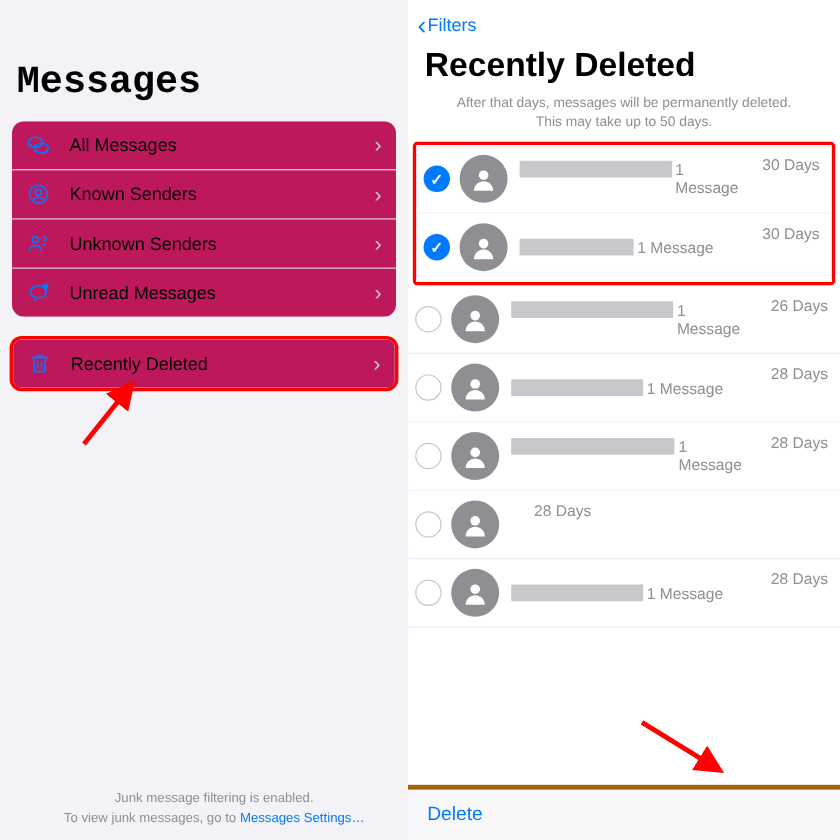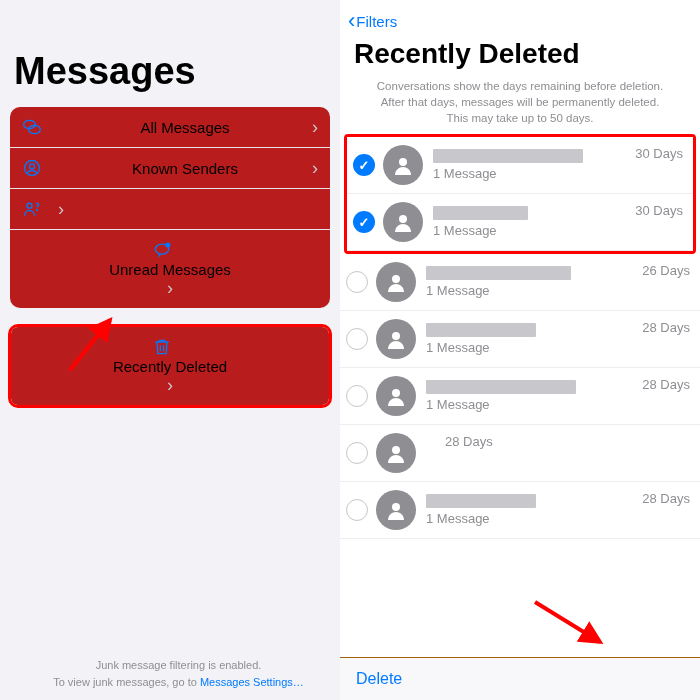--- a/index.html
+++ b/index.html
@@ -22,40 +22,40 @@
     position: relative;
   }
   .panel-right {
     width: 360px;
     background: #fff;
     display: flex;
     flex-direction: column;
     position: relative;
   }
   .left-title {
-    font-size: 38px;
+    font-size: 32px;
     font-weight: 700;
     margin: 40px 8px 14px 8px;
+    font-family: Liberation Mono, monospace;
   }
   .group {
     background: #fff;
     border-radius: 10px;
     margin: 0 4px 16px 4px;
     overflow: hidden;
   }
   .row {
     display: flex;
     align-items: center;
     padding: 9px 12px;
     border-bottom: 1px solid #e5e5ea;
     cursor: pointer;
-    background: #b91c1c;
-    text-align: center;
-  }
-  .row:last-child { border-bottom: none; flex-direction: column; }
+    background: #be185d;
+  }
+  .row:last-child { border-bottom: none; }
   .row .icon-slot {
     width: 26px;
     height: 22px;
     display: flex;
     align-items: center;
     justify-content: flex-start;
     margin-right: 10px;
   }
   .row .label {
     flex: 1;
@@ -153,21 +153,21 @@
     margin-right: 10px;
     flex-shrink: 0;
     display: flex;
     align-items: center;
     justify-content: center;
   }
   .avatar svg { width: 24px; height: 24px; }
   .conv-mid {
     flex: 1;
     display: flex;
-    flex-direction: column;
+    flex-direction: row;
     gap: 3px;
     min-width: 0;
   }
   .redact-name {
     height: 14px;
     background: #c7c7cc;
     border-radius: 1px;
   }
   .conv-sub {
     font-size: 13px;
@@ -185,21 +185,21 @@
     border: 3px solid #ff0000;
     border-radius: 4px;
     margin: 0 4px;
   }
   .toolbar-bottom {
     display: flex;
     justify-content: space-between;
     align-items: center;
     padding: 12px 16px;
     background: #f8f8fa;
-    border-top: 1px solid #a16207;
+    border-top: 4px solid #a16207;
   }
   .toolbar-bottom .btn {
     color: #007aff;
     font-size: 16px;
     cursor: pointer;
   }
   .recover-box {
     border: 3px solid #ff0000;
     border-radius: 4px;
     padding: 4px 6px;
@@ -242,20 +242,21 @@
       </div>
       <div class="row">
         <span class="icon-slot">
           <svg viewBox="0 0 24 24" width="20" height="20" fill="none" stroke="#007aff" stroke-width="1.6">
             <circle cx="9" cy="8" r="3"></circle>
             <path d="M3 20c0-4 3-6 6-6s6 2 6 6"></path>
             <path d="M17 6c1-1 3-1 3 1s-2 1-2 3"></path>
             <circle cx="18" cy="13" r="0.6" fill="#007aff"></circle>
           </svg>
         </span>
+    <span class="label">Unknown Senders</span>
     <span class="chev">›</span>
       </div>
       <div class="row">
         <span class="icon-slot">
           <svg viewBox="0 0 24 24" width="20" height="20" fill="none" stroke="#007aff" stroke-width="1.6">
             <ellipse cx="12" cy="11" rx="8" ry="6"></ellipse>
             <path d="M8 20l2-4"></path>
             <circle cx="19" cy="6" r="3" fill="#007aff" stroke="none"></circle>
           </svg>
         </span>
@@ -299,21 +300,20 @@
   </div>
 </div>
 
 <div class="panel-right">
   <div class="back-row">
     <span class="chev-left">‹</span>
     <span>Filters</span>
   </div>
   <div class="right-title">Recently Deleted</div>
   <div class="info-text">
-    <div>Conversations show the days remaining before deletion.</div>
     <div>After that days, messages will be permanently deleted.</div>
     <div>This may take up to 50 days.</div>
   </div>
 
   <div class="conv-list" id="conv-list">
       <div class="red-box-right">
         <div class="conv-row">
           <div class="check on"></div>
     <div class="avatar">
             <svg viewBox="0 0 24 24">

